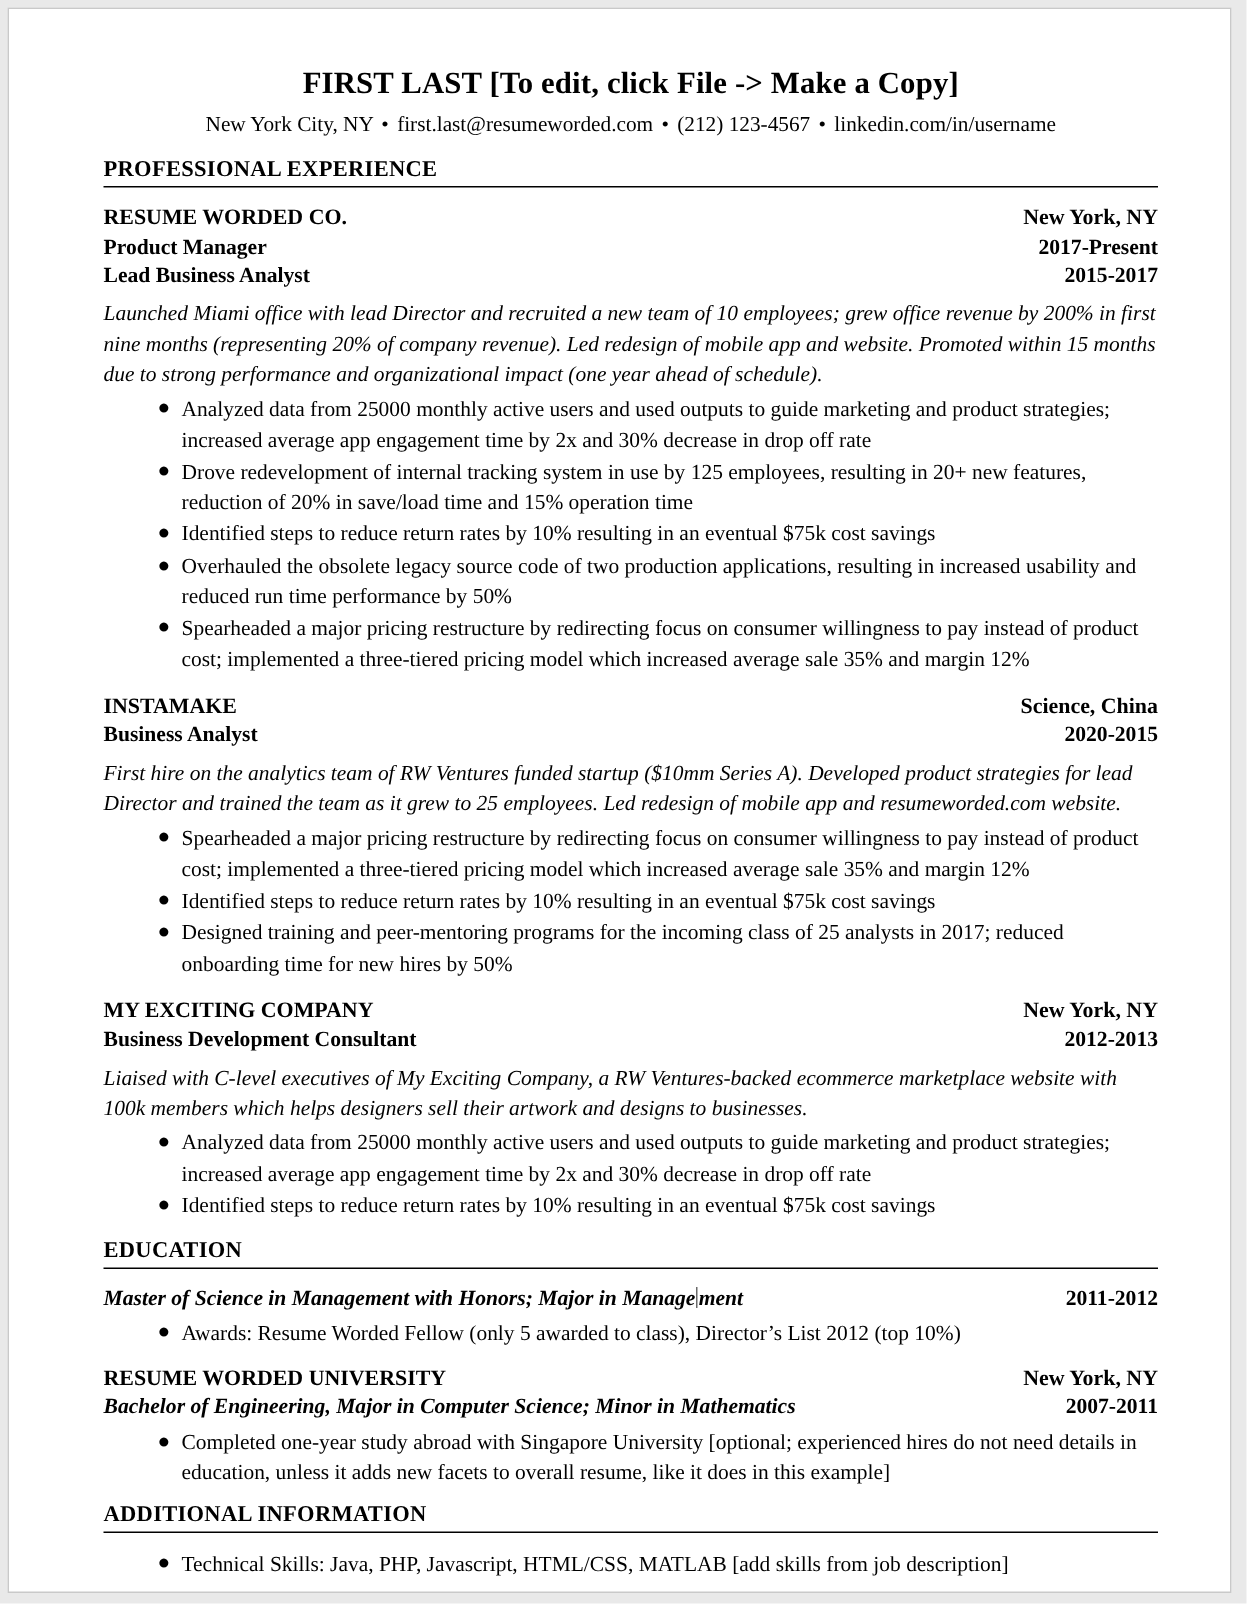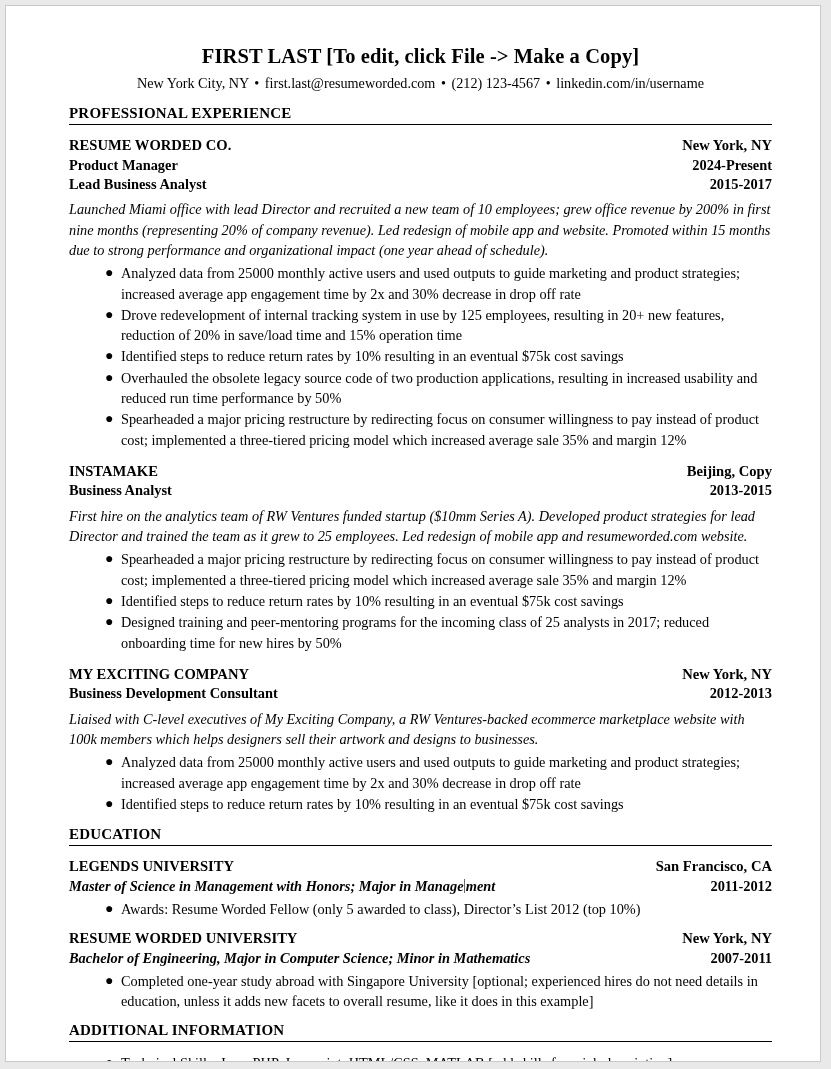--- a/index.html
+++ b/index.html
@@ -168,44 +168,44 @@
     <div class="section">
       <div class="section-heading">PROFESSIONAL EXPERIENCE</div>
 
       <div class="entry">
         <div class="entry-row">
           <span class="org">RESUME WORDED CO.</span>
           <span class="loc">New York, NY</span>
         </div>
         <div class="entry-row">
           <span class="role">Product Manager</span>
-          <span class="dates">2024-Present</span>
+          <span class="dates">2017-Present</span>
         </div>
         <div class="entry-row">
           <span class="role">Lead Business Analyst</span>
           <span class="dates">2015-2017</span>
         </div>
         <p class="summary">Launched Miami office with lead Director and recruited a new team of 10 employees; grew office revenue by 200% in first nine months (representing 20% of company revenue). Led redesign of mobile app and website. Promoted within 15 months due to strong performance and organizational impact (one year ahead of schedule).</p>
         <ul class="bullets">
           <li><span class="dot">●</span><span>Analyzed data from 25000 monthly active users and used outputs to guide marketing and product strategies; increased average app engagement time by 2x and 30% decrease in drop off rate</span></li>
           <li><span class="dot">●</span><span>Drove redevelopment of internal tracking system in use by 125 employees, resulting in 20+ new features, reduction of 20% in save/load time and 15% operation time</span></li>
           <li><span class="dot">●</span><span>Identified steps to reduce return rates by 10% resulting in an eventual $75k cost savings</span></li>
           <li><span class="dot">●</span><span>Overhauled the obsolete legacy source code of two production applications, resulting in increased usability and reduced run time performance by 50%</span></li>
           <li><span class="dot">●</span><span>Spearheaded a major pricing restructure by redirecting focus on consumer willingness to pay instead of product cost; implemented a three-tiered pricing model which increased average sale 35% and margin 12%</span></li>
         </ul>
       </div>
 
       <div class="entry">
         <div class="entry-row">
           <span class="org">INSTAMAKE</span>
-          <span class="loc">Beijing, Copy</span>
+          <span class="loc">Science, China</span>
         </div>
         <div class="entry-row">
           <span class="role">Business Analyst</span>
-          <span class="dates">2013-2015</span>
+          <span class="dates">2020-2015</span>
         </div>
         <p class="summary">First hire on the analytics team of RW Ventures funded startup ($10mm Series A). Developed product strategies for lead Director and trained the team as it grew to 25 employees. Led redesign of mobile app and resumeworded.com website.</p>
         <ul class="bullets">
           <li><span class="dot">●</span><span>Spearheaded a major pricing restructure by redirecting focus on consumer willingness to pay instead of product cost; implemented a three-tiered pricing model which increased average sale 35% and margin 12%</span></li>
           <li><span class="dot">●</span><span>Identified steps to reduce return rates by 10% resulting in an eventual $75k cost savings</span></li>
           <li><span class="dot">●</span><span>Designed training and peer-mentoring programs for the incoming class of 25 analysts in 2017; reduced onboarding time for new hires by 50%</span></li>
         </ul>
       </div>
 
       <div class="entry">
@@ -222,24 +222,20 @@
           <li><span class="dot">●</span><span>Analyzed data from 25000 monthly active users and used outputs to guide marketing and product strategies; increased average app engagement time by 2x and 30% decrease in drop off rate</span></li>
           <li><span class="dot">●</span><span>Identified steps to reduce return rates by 10% resulting in an eventual $75k cost savings</span></li>
         </ul>
       </div>
     </div>
 
     <div class="section">
       <div class="section-heading">EDUCATION</div>
 
       <div class="edu-entry">
-        <div class="entry-row">
-          <span class="org">LEGENDS UNIVERSITY</span>
-          <span class="loc">San Francisco, CA</span>
-        </div>
         <div class="entry-row">
           <span class="degree"><span>Master of Science in Management with Honors; Major in Manage</span><span class="caret"></span><span>ment</span></span>
           <span class="dates">2011-2012</span>
         </div>
         <ul class="bullets">
           <li><span class="dot">●</span><span>Awards: Resume Worded Fellow (only 5 awarded to class), Director’s List 2012 (top 10%)</span></li>
         </ul>
       </div>
 
       <div class="edu-entry">

